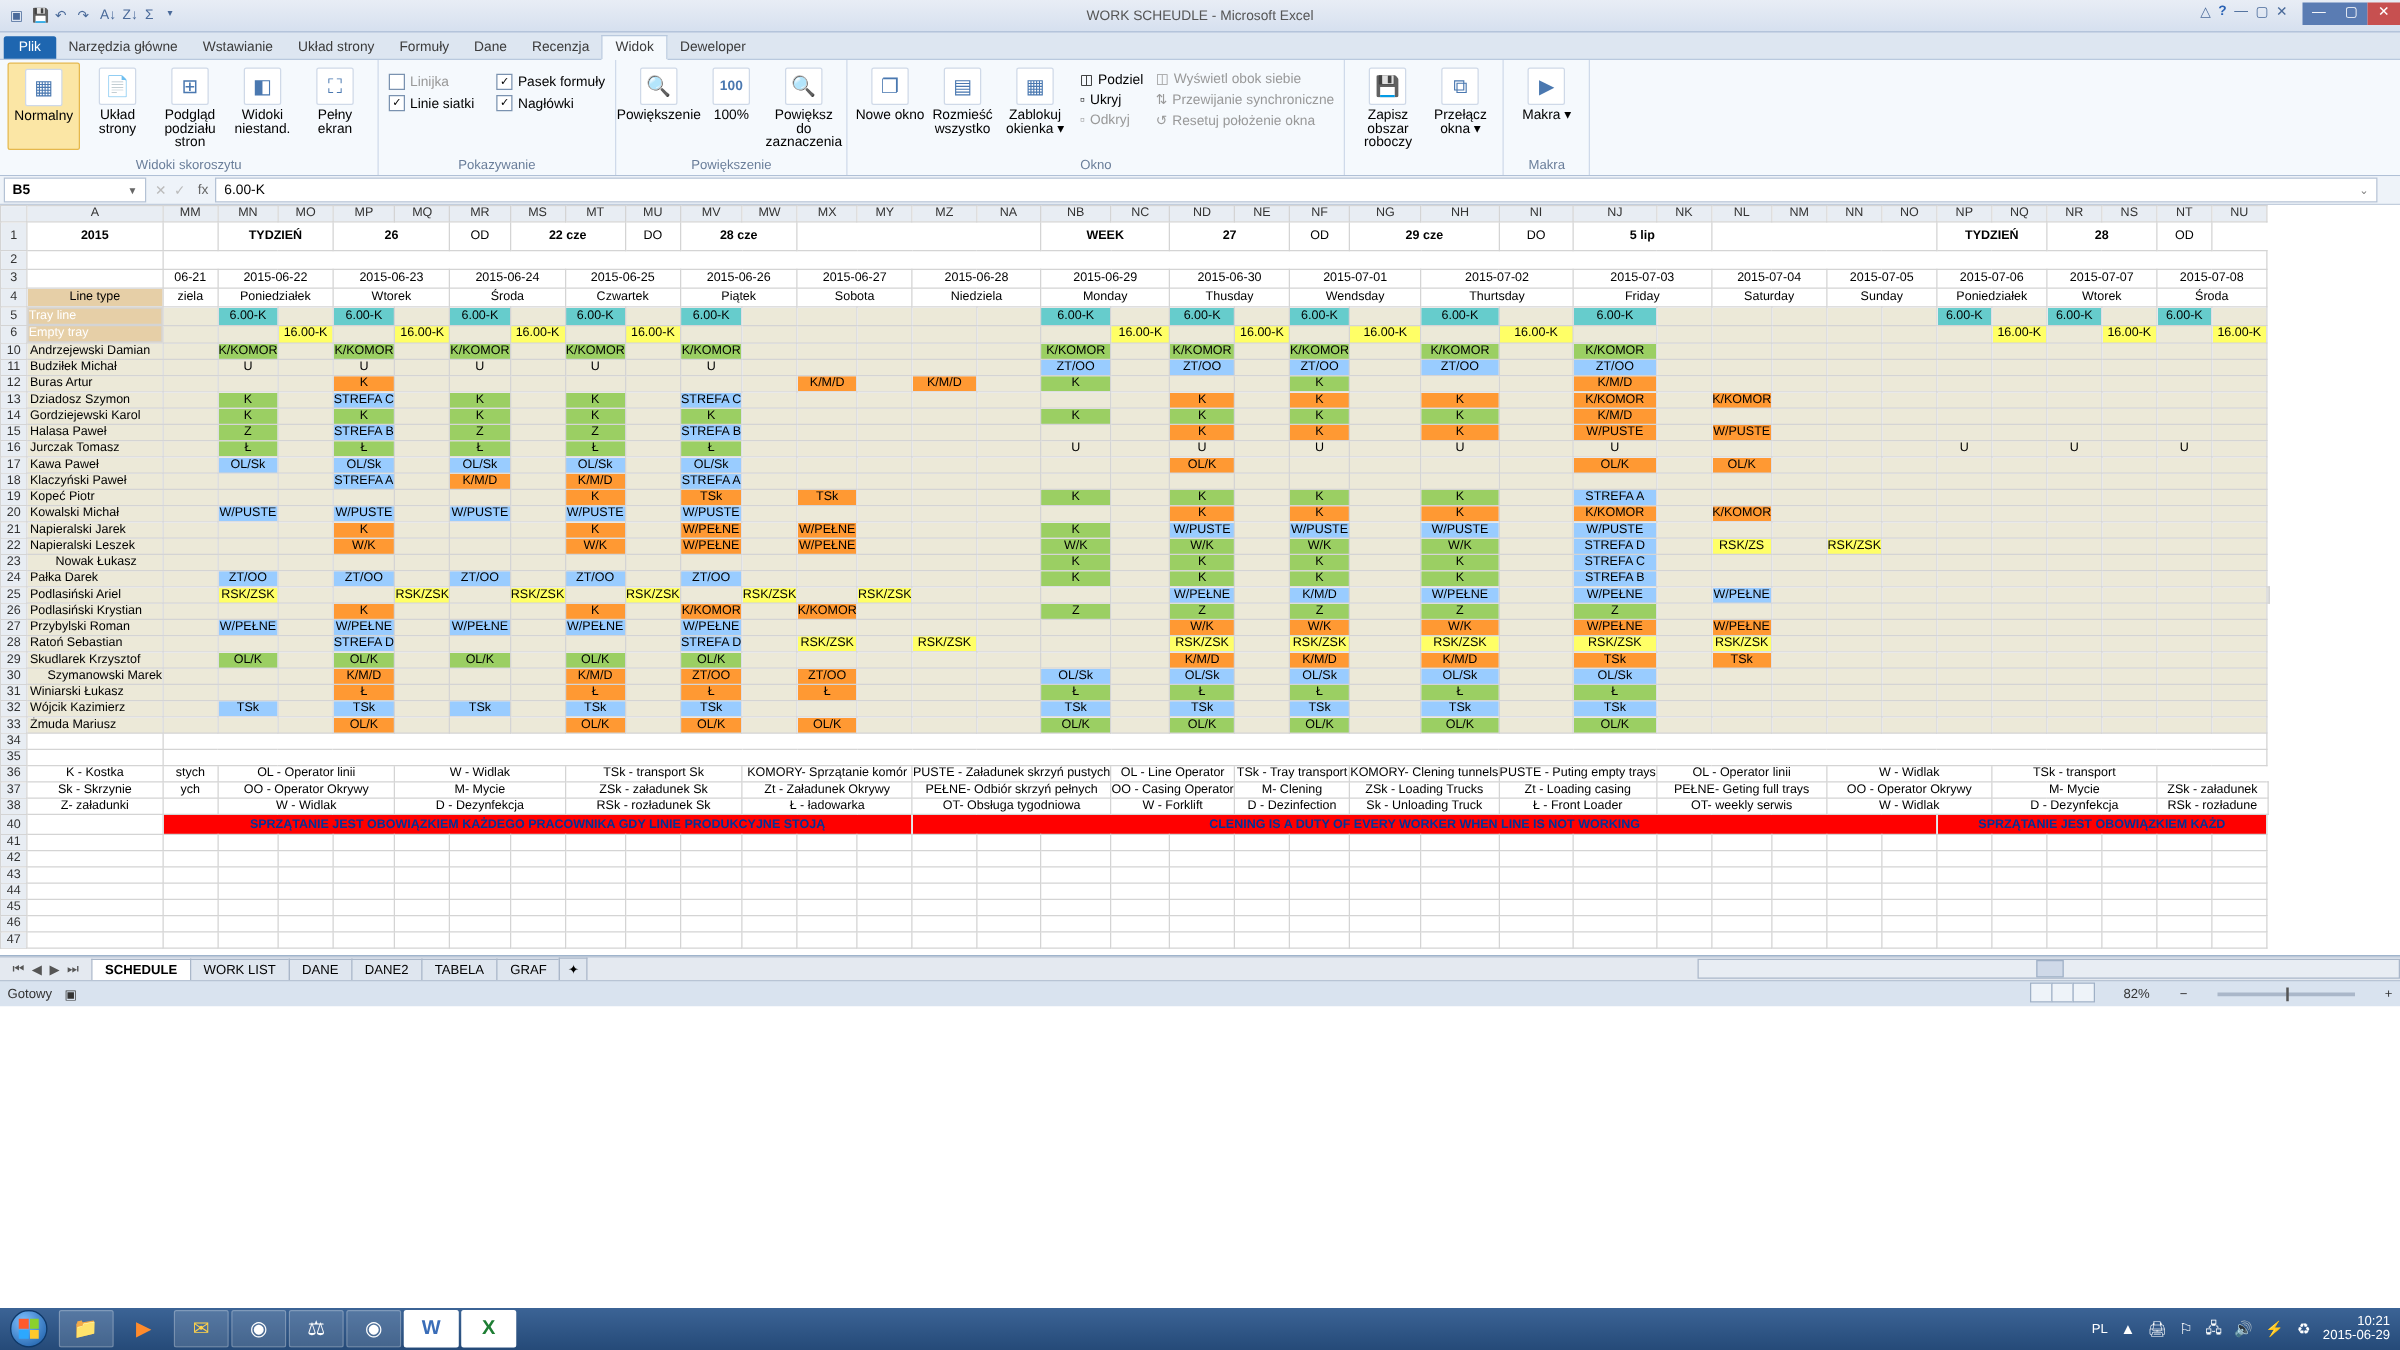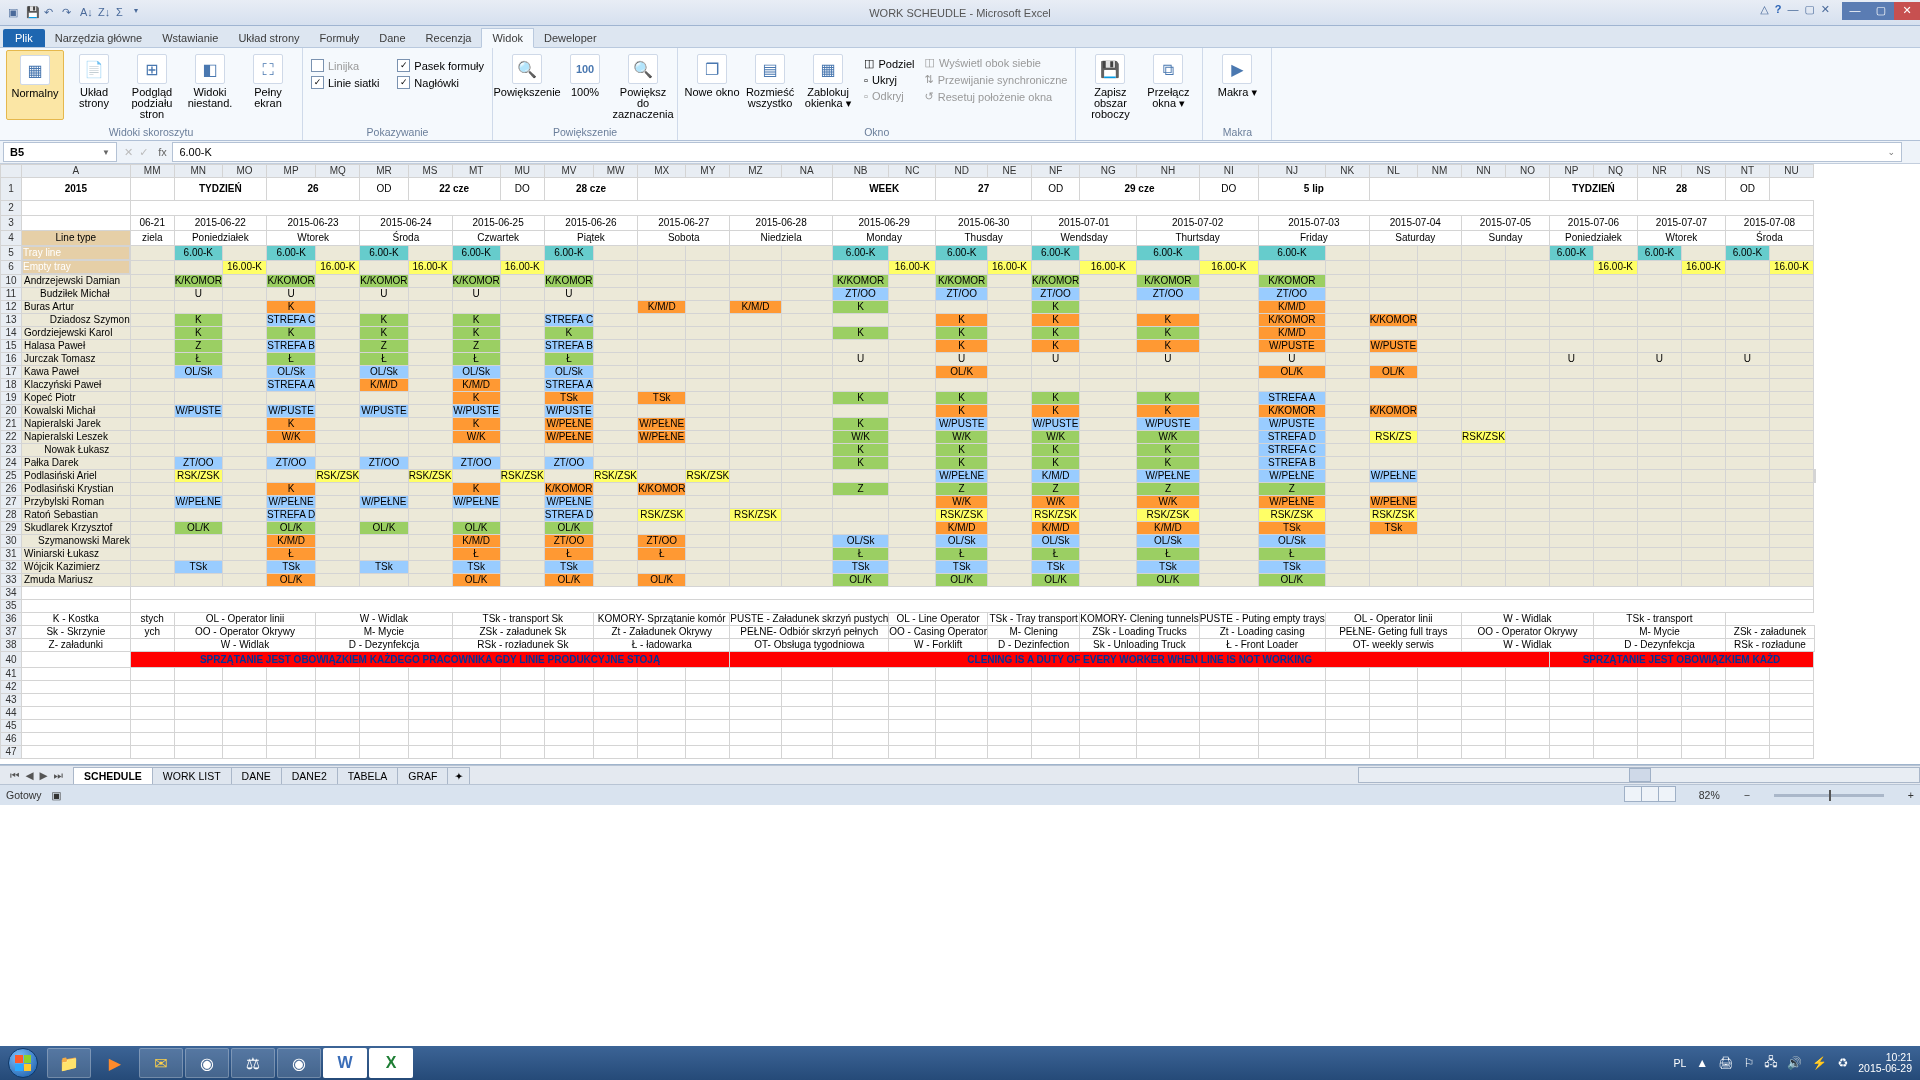--- a/index.html
+++ b/index.html
@@ -512,21 +512,21 @@
           <td class="c-blank"></td>
           <td class="c-blank"></td>
           <td class="c-blank"></td>
           <td class="c-blank"></td>
           <td class="c-blank"></td>
           <td class="c-blank"></td>
           <td class="c-blank"></td>
         </tr>
         <tr class="body">
           <th class="rowh">11</th>
-          <td class="nameCol c-blank" style="text-align:left;padding-left:18px">Budziłek Michał</td>
+          <td class="nameCol c-blank" style="text-align:left;padding-left:2px">Budziłek Michał</td>
           <td class="c-blank"></td>
           <td class="c-blank">U</td>
           <td class="c-blank"></td>
           <td class="c-blank">U</td>
           <td class="c-blank"></td>
           <td class="c-blank">U</td>
           <td class="c-blank"></td>
           <td class="c-blank">U</td>
           <td class="c-blank"></td>
           <td class="c-blank">U</td>
@@ -590,21 +590,21 @@
           <td class="c-blank"></td>
           <td class="c-blank"></td>
           <td class="c-blank"></td>
           <td class="c-blank"></td>
           <td class="c-blank"></td>
           <td class="c-blank"></td>
           <td class="c-blank"></td>
         </tr>
         <tr class="body">
           <th class="rowh">13</th>
-          <td class="nameCol c-blank" style="text-align:right;padding-left:12px">Dziadosz Szymon</td>
+          <td class="nameCol c-blank" style="text-align:left;padding-left:2px">Dziadosz Szymon</td>
           <td class="c-blank"></td>
           <td class="c-grn">K</td>
           <td class="c-blank"></td>
           <td class="c-blu">STREFA C</td>
           <td class="c-blank"></td>
           <td class="c-grn">K</td>
           <td class="c-blank"></td>
           <td class="c-grn">K</td>
           <td class="c-blank"></td>
           <td class="c-blu">STREFA C</td>

